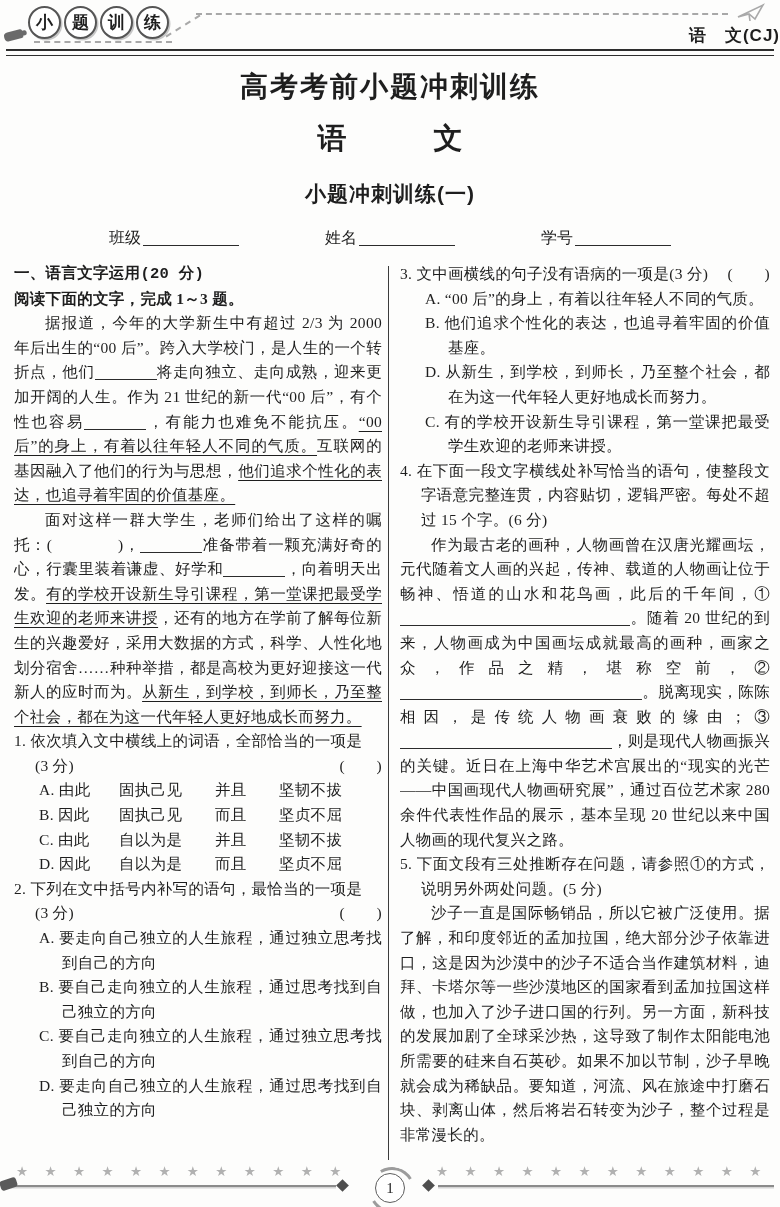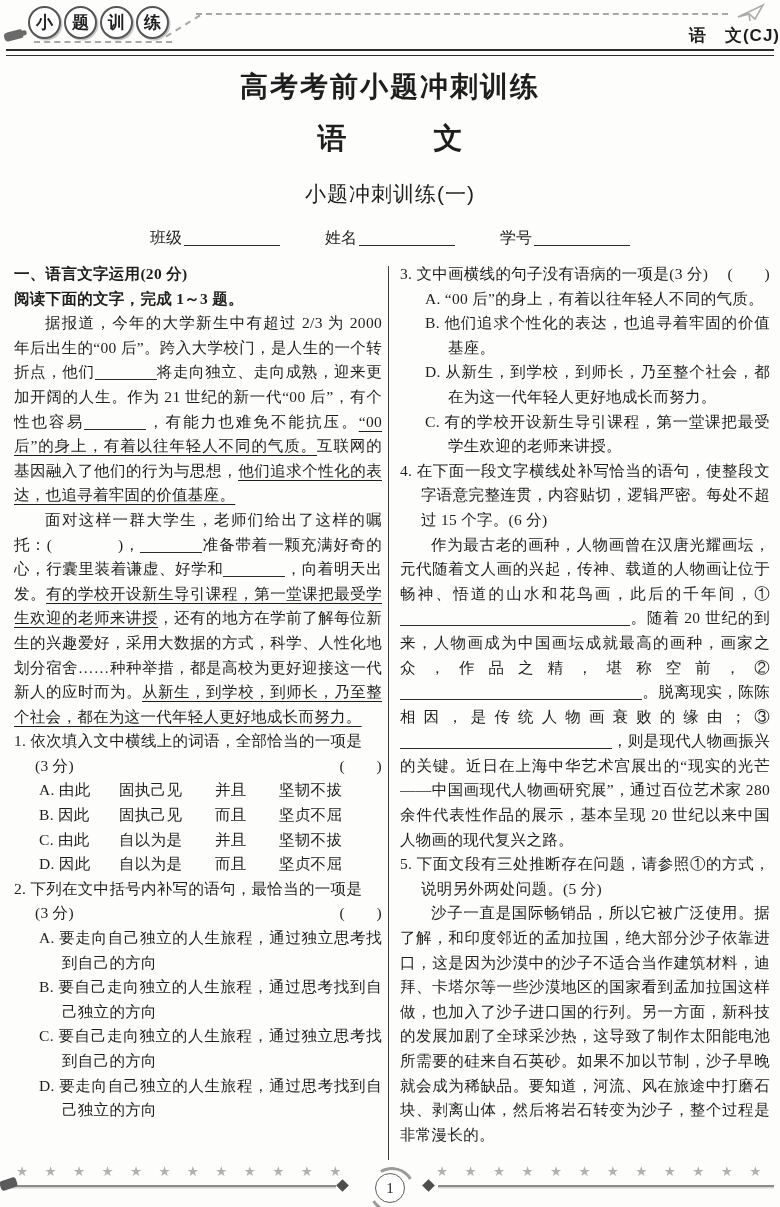--- a/index.html
+++ b/index.html
@@ -24,33 +24,33 @@
   .subject{position:absolute;left:0;right:0;top:24px;text-align:right;font-weight:bold;font-size:17px;
         font-family:"Liberation Sans","DejaVu Sans",sans-serif;letter-spacing:1px;}
   .double-rule{position:absolute;left:6px;right:6px;top:49px;height:4px;
         border-top:2.5px solid #2e2e2e;border-bottom:1.5px solid #2e2e2e;}
 
   
   .t-main{margin:68px 0 12px;text-align:center;font-size:28px;font-weight:bold;letter-spacing:2px;
         font-family:"Liberation Sans","DejaVu Sans",sans-serif;}
   .t-subject{margin-top:13px;text-align:center;font-size:29px;font-weight:bold;
         font-family:"Liberation Sans","DejaVu Sans",sans-serif;}
-  .t-sub{margin-top:21px;text-align:center;font-size:21px;font-weight:normal;letter-spacing:1px;
+  .t-sub{margin-top:21px;text-align:center;font-size:21px;font-weight:bold;letter-spacing:1px;
         font-family:"Liberation Sans","DejaVu Sans",sans-serif;}
-  .fields{position:absolute;left:0;right:0;top:228px;display:flex;justify-content:center;gap:45px;font-size:16px;}
+  .fields{position:absolute;left:0;right:0;top:228px;display:flex;justify-content:center;gap:86px;font-size:16px;}
   .field .fline{display:inline-block;width:96px;border-bottom:1.2px solid #2b2b2b;height:2px;vertical-align:-3px;margin-left:2px;}
 
   
   .columns{position:absolute;left:14px;right:10px;top:262px;bottom:47px;font-size:15.5px;
         line-height:24.6px;text-align:justify;letter-spacing:.3px;}
   .columns::before{content:"";position:absolute;left:374px;top:4px;bottom:0;border-left:1.5px solid #3c3c3c;}
   .col{position:absolute;top:0;bottom:0;overflow:hidden;}
   .col-left{left:0;width:368px;}
   .col-right{left:386px;right:0;}
-  .sec-title{font-family:Liberation Serif, serif;font-weight:bold;font-size:15.5px;}
+  .sec-title{font-family:Liberation Mono, monospace;font-weight:bold;font-size:15.5px;}
   .intro{font-weight:bold;}
   .para{margin:0;text-indent:2em;}
   .ul{text-decoration:underline;text-underline-offset:4px;}
   .blank{display:inline-block;height:3px;border-bottom:1.2px solid #2b2b2b;vertical-align:-3px;}
   .qstem{padding-left:1.35em;text-indent:-1.35em;}
   .stem-flex{display:flex;justify-content:space-between;}
   .scoreline{display:flex;justify-content:space-between;padding-left:1.35em;}
   .bracket{white-space:pre;}
   .opts{padding-left:25px;}
   .opt{padding-left:23px;text-indent:-23px;}

